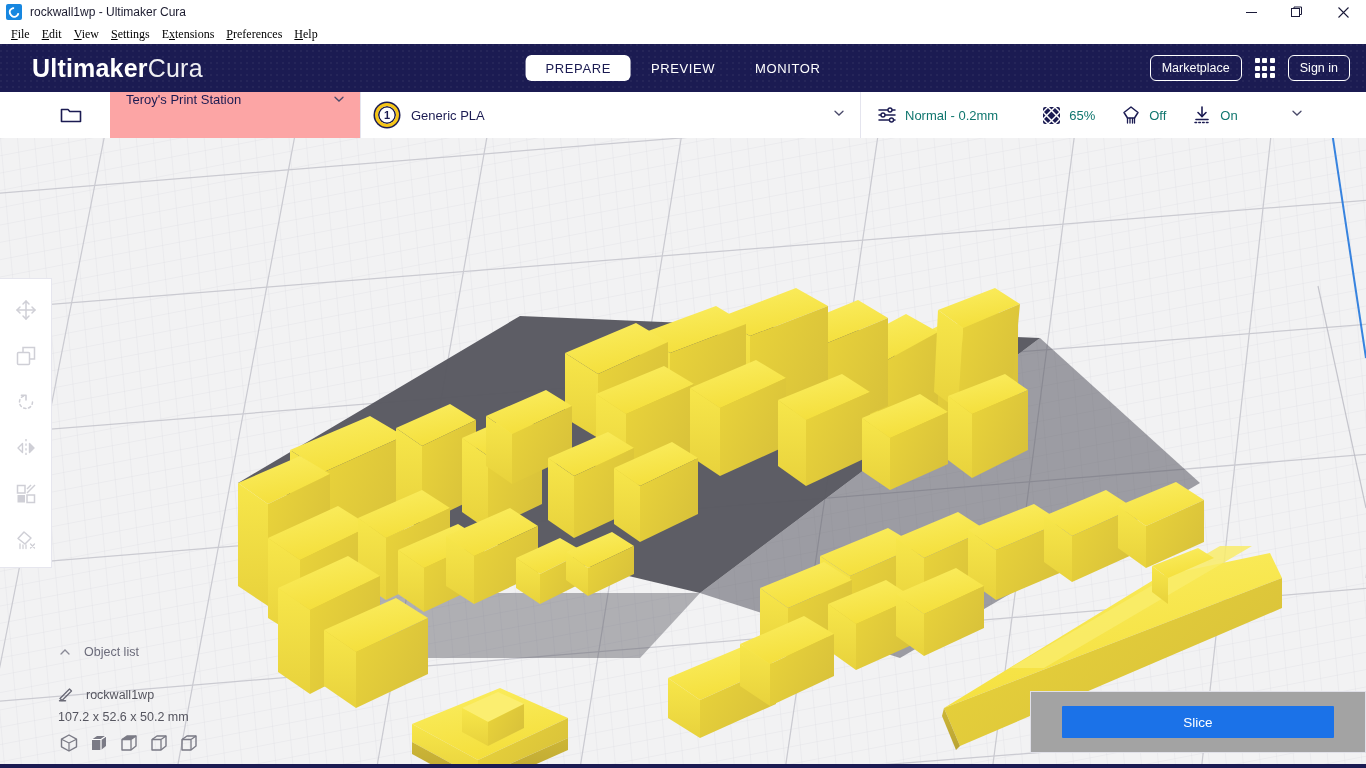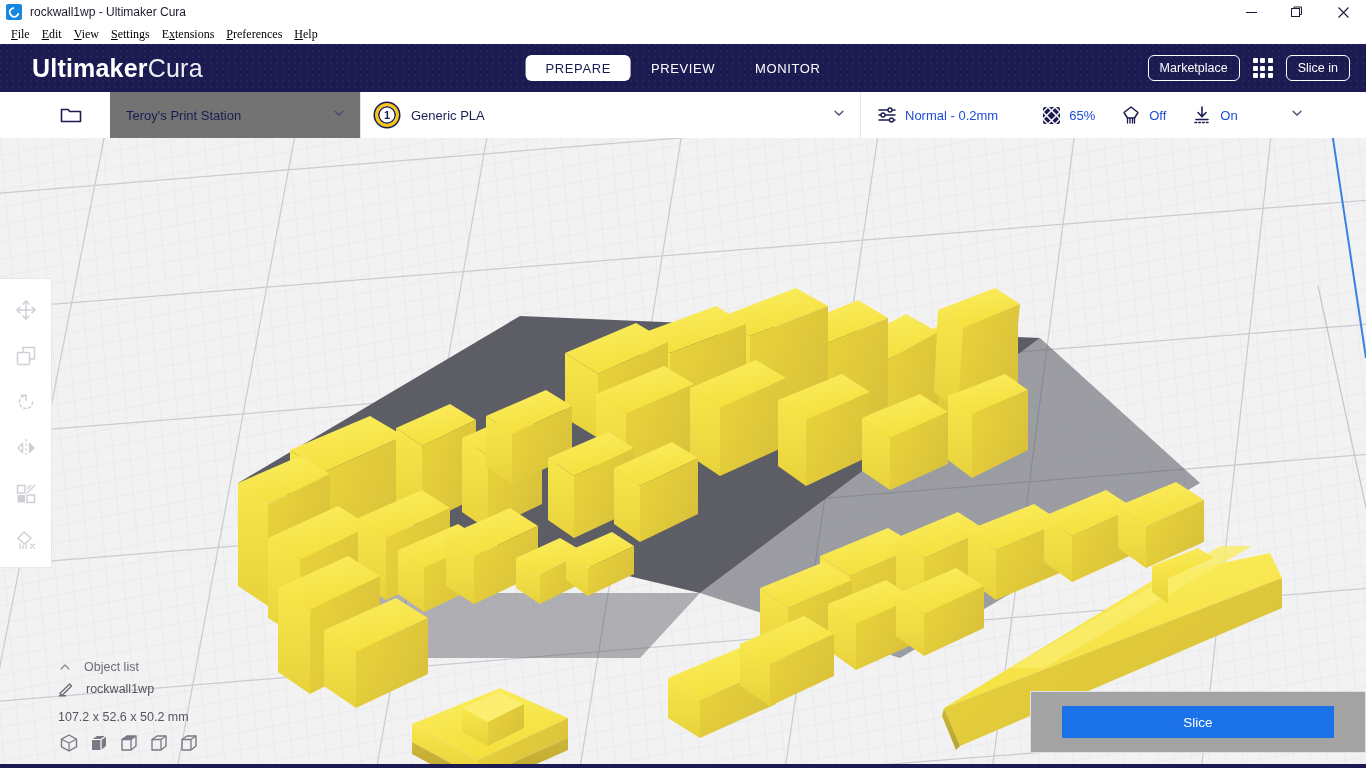--- a/index.html
+++ b/index.html
@@ -89,21 +89,21 @@
     position: absolute; top: 92px; left: 0; width: 1366px; height: 46px;
     pointer-events: none;
   }
   .cfg-open {
     position: absolute; left: 45px; top: 0; width: 52px; height: 46px;
     background: #ffffff; display: flex; align-items: center; justify-content: center;
     pointer-events: auto;
   }
   .cfg-printer {
     position: absolute; left: 110px; top: 0; width: 250px; height: 46px;
-    background: #737373; display: flex; align-items: center; pointer-events: auto;
+    background: #fca5a5; display: flex; pointer-events: auto;
   }
   .cfg-material {
     position: absolute; left: 360px; top: 0; width: 500px; height: 46px;
     background: #ffffff; display: flex; align-items: center; pointer-events: auto;
     border-left: 1px solid #e4e4ee;
   }
   .cfg-settings {
     position: absolute; left: 860px; top: 0; width: 458px; height: 46px;
     background: #ffffff; display: flex; align-items: center; pointer-events: auto;
     border-left: 1px solid #e4e4ee;
@@ -120,21 +120,21 @@
     position: absolute; inset: 0; border-radius: 50%;
     border: 3px solid #f5c518; background: #ffffff;
     box-shadow: 0 0 0 1.5px #1b1b52 inset, 0 0 0 1.5px #1b1b52;
   }
   .extruder-badge .num {
     position: absolute; inset: 0; display: flex; align-items: center; justify-content: center;
     font-size: 11px; font-weight: 700; color: #1b1b52;
   }
 
   .setting-chunk { display: flex; align-items: center; gap: 8px; white-space: nowrap; }
-  .setting-chunk .txt { font-size: 13px; color: #1d4ed8; }
+  .setting-chunk .txt { font-size: 13px; color: #0f766e; }
 
   
   .viewport {
     position: absolute; top: 138px; left: 0; width: 1366px; height: 630px;
     background: #f2f2f3; overflow: hidden;
   }
   .vp-svg { position: absolute; inset: 0; display: block; }
 
   
   .toolrail {
@@ -148,21 +148,21 @@
     color: #cfcfd6;
   }
 
   
   .objpanel {
     position: absolute; left: 58px; bottom: 14px; z-index: 5;
     display: flex; flex-direction: column; gap: 0px;
   }
   .obj-head { display: flex; align-items: center; gap: 12px; height: 22px; }
   .obj-head .lbl { font-size: 12.5px; color: #6b6b7a; text-align: center; }
-  .obj-row { display: flex; gap: 12px; height: 26px; margin-top: 4px; }
+  .obj-row { display: flex; align-items: center; gap: 12px; height: 26px; margin-top: 19px; }
   .obj-row .name { font-size: 12.5px; color: #55555f; }
   .obj-dims { font-size: 12.5px; color: #55555f; margin-top: 2px; margin-bottom: 8px; }
   .viewcubes { display: flex; align-items: center; gap: 8px; }
   .vc-btn { width: 22px; height: 22px; display: flex; align-items: center; justify-content: center; color: #7a7a85; }
 
   
   .slicepanel {
     position: absolute; right: 0; bottom: 15px; width: 336px; height: 62px;
     background: #a3a3a3; border: 1px solid #e0e0e8; z-index: 6;
     display: flex; align-items: center; justify-content: center;
@@ -237,21 +237,21 @@
         <i></i>
           <i></i>
           <i></i>
           <i></i>
           <i></i>
           <i></i>
           <i></i>
           <i></i>
           <i></i>
       </div>
-      <div class="hdr-btn">Slice in</div>
+      <div class="hdr-btn">Sign in</div>
     </div>
   </div>
 
   <div class="viewport">
     <svg class="vp-svg" viewBox="0 0 1366 630" preserveAspectRatio="none">
       <defs>
         <pattern id="finegrid" width="17" height="17" patternUnits="userSpaceOnUse" patternTransform="rotate(-11) skewX(-6)">
           <path d="M17 0 L0 0 0 17" fill="none" stroke="#dedee3" stroke-width="0.7"></path>
         </pattern>
         <linearGradient id="gTop" x1="0" y1="0" x2="0.4" y2="1">

